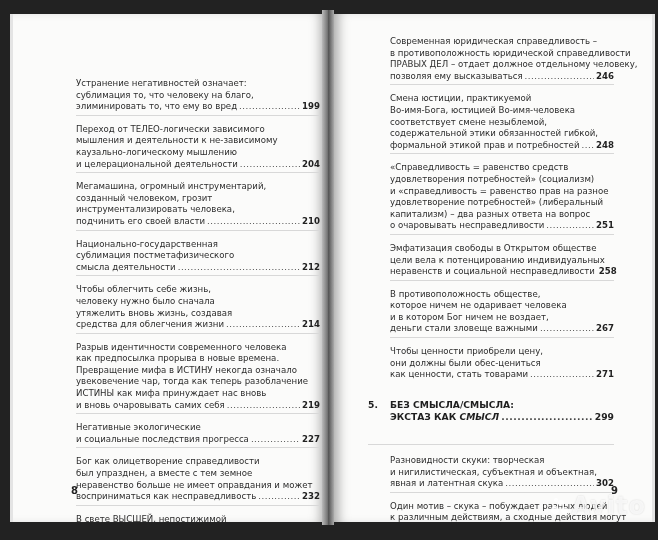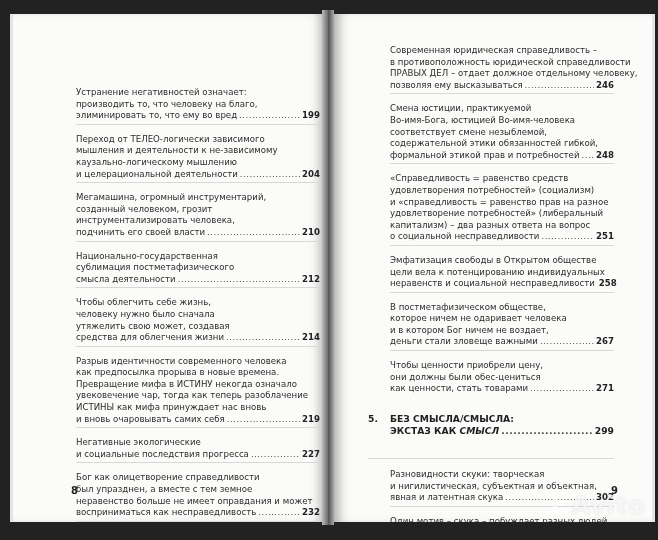--- a/index.html
+++ b/index.html
@@ -5,21 +5,21 @@
   html, body { margin:0; padding:0; }
   body { width:658px; height:540px; background:#1a1a1a; overflow:hidden; position:relative; font-family:"DejaVu Sans", sans-serif; }
   .book { position:absolute; left:0; top:0; width:658px; height:540px; background:#222; }
   .page { position:absolute; top:14px; background:#fbfbfa; height:508px; overflow:hidden; }
   .page.left { left:10px; width:312px; box-shadow: inset -10px 0 12px -6px rgba(0,0,0,0.35); border-left:3px solid #e4e4e4; }
   .page.right { left:334px; width:318px; box-shadow: inset 10px 0 12px -6px rgba(0,0,0,0.35); border-right:3px solid #e4e4e4; }
   .spine { position:absolute; left:322px; top:10px; width:12px; height:515px; background:linear-gradient(to right,#bbb,#777 45%,#555 55%,#aaa); }
   .toc { position:absolute; font-size:8.6px; line-height:11.6px; color:#2c2c2c; }
   .page.left .toc { left:63px; top:64px; width:244px; }
   .page.right .toc { left:56px; top:22px; width:224px; }
-  .entry { margin-bottom:8px; padding-bottom:2px; border-bottom:1px solid #d8d8d8;margin-top:9px; }
+  .entry { margin-bottom:8px; padding-bottom:2px; border-bottom:1px solid #d8d8d8; }
   .entry:last-child { border-bottom:none; }
   .line { white-space:nowrap; }
   .last { display:flex; align-items:baseline; white-space:nowrap; }
   .last .txt { flex:0 0 auto; }
   .last .dots { flex:1 1 auto; overflow:hidden; color:#444; letter-spacing:0.5px; margin:0 2px; }
   .last .dots::before { content:"..................................................................................................................................."; }
   .last .num { flex:0 0 auto; font-weight:bold; color:#222; }
   .chapter { margin:16px 0 10px -22px; font-weight:bold; font-size:9.2px; line-height:12.6px; color:#1e1e1e; padding-bottom:20px; border-bottom:1px solid #d8d8d8; }
   .chapter .cnum { display:inline-block; width:22px; }
   .chapter .line { padding-left:22px; }
@@ -34,21 +34,21 @@
   .ital { font-style:italic; }
 </style>
 </head>
 <body>
 
 <div class="book">
   <div class="page left">
     <div class="toc" id="left-toc">
         <div class="entry">
           <div class="line">Устранение негативностей означает:</div>
-          <div class="line">производить то, что человеку на благо,</div>
+          <div class="line">сублимация то, что человеку на благо,</div>
           <div class="last">
             <span class="txt">элиминировать то, что ему во вред</span>
             <span class="dots"></span>
             <span class="num">199</span>
           </div>
         </div>
         <div class="entry">
           <div class="line">Переход от ТЕЛЕО-логически зависимого</div>
           <div class="line">мышления и деятельности к не-зависимому</div>
           <div class="line">каузально-логическому мышлению</div>
@@ -73,21 +73,21 @@
           <div class="line">сублимация постметафизического</div>
           <div class="last">
             <span class="txt">смысла деятельности</span>
             <span class="dots"></span>
             <span class="num">212</span>
           </div>
         </div>
         <div class="entry">
           <div class="line">Чтобы облегчить себе жизнь,</div>
           <div class="line">человеку нужно было сначала</div>
-          <div class="line">утяжелить свою может, создавая</div>
+          <div class="line">утяжелить вновь жизнь, создавая</div>
           <div class="last">
             <span class="txt">средства для облегчения жизни</span>
             <span class="dots"></span>
             <span class="num">214</span>
           </div>
         </div>
         <div class="entry">
           <div class="line">Разрыв идентичности современного человека</div>
           <div class="line">как предпосылка прорыва в новые времена.</div>
           <div class="line">Превращение мифа в ИСТИНУ некогда означало</div>
@@ -148,36 +148,36 @@
               <span class="num">248</span>
             </div>
           </div>
           <div class="entry">
             <div class="line">«Справедливость = равенство средств</div>
             <div class="line">удовлетворения потребностей» (социализм)</div>
             <div class="line">и «справедливость = равенство прав на разное</div>
             <div class="line">удовлетворение потребностей» (либеральный</div>
             <div class="line">капитализм) – два разных ответа на вопрос</div>
             <div class="last">
-              <span class="txt">о социальной несправедливости</span>
+              <span class="txt">о очаровывать несправедливости</span>
               <span class="dots"></span>
               <span class="num">251</span>
             </div>
           </div>
           <div class="entry">
             <div class="line">Эмфатизация свободы в Открытом обществе</div>
             <div class="line">цели вела к потенцированию индивидуальных</div>
             <div class="last">
               <span class="txt">неравенств и социальной несправедливости</span>
               <span class="dots"></span>
               <span class="num">258</span>
             </div>
           </div>
           <div class="entry">
-            <div class="line">В постметафизическом обществе,</div>
+            <div class="line">В противоположность обществе,</div>
             <div class="line">которое ничем не одаривает человека</div>
             <div class="line">и в котором Бог ничем не воздает,</div>
             <div class="last">
               <span class="txt">деньги стали зловеще важными</span>
               <span class="dots"></span>
               <span class="num">267</span>
             </div>
           </div>
           <div class="entry">
             <div class="line">Чтобы ценности приобрели цену,</div>

